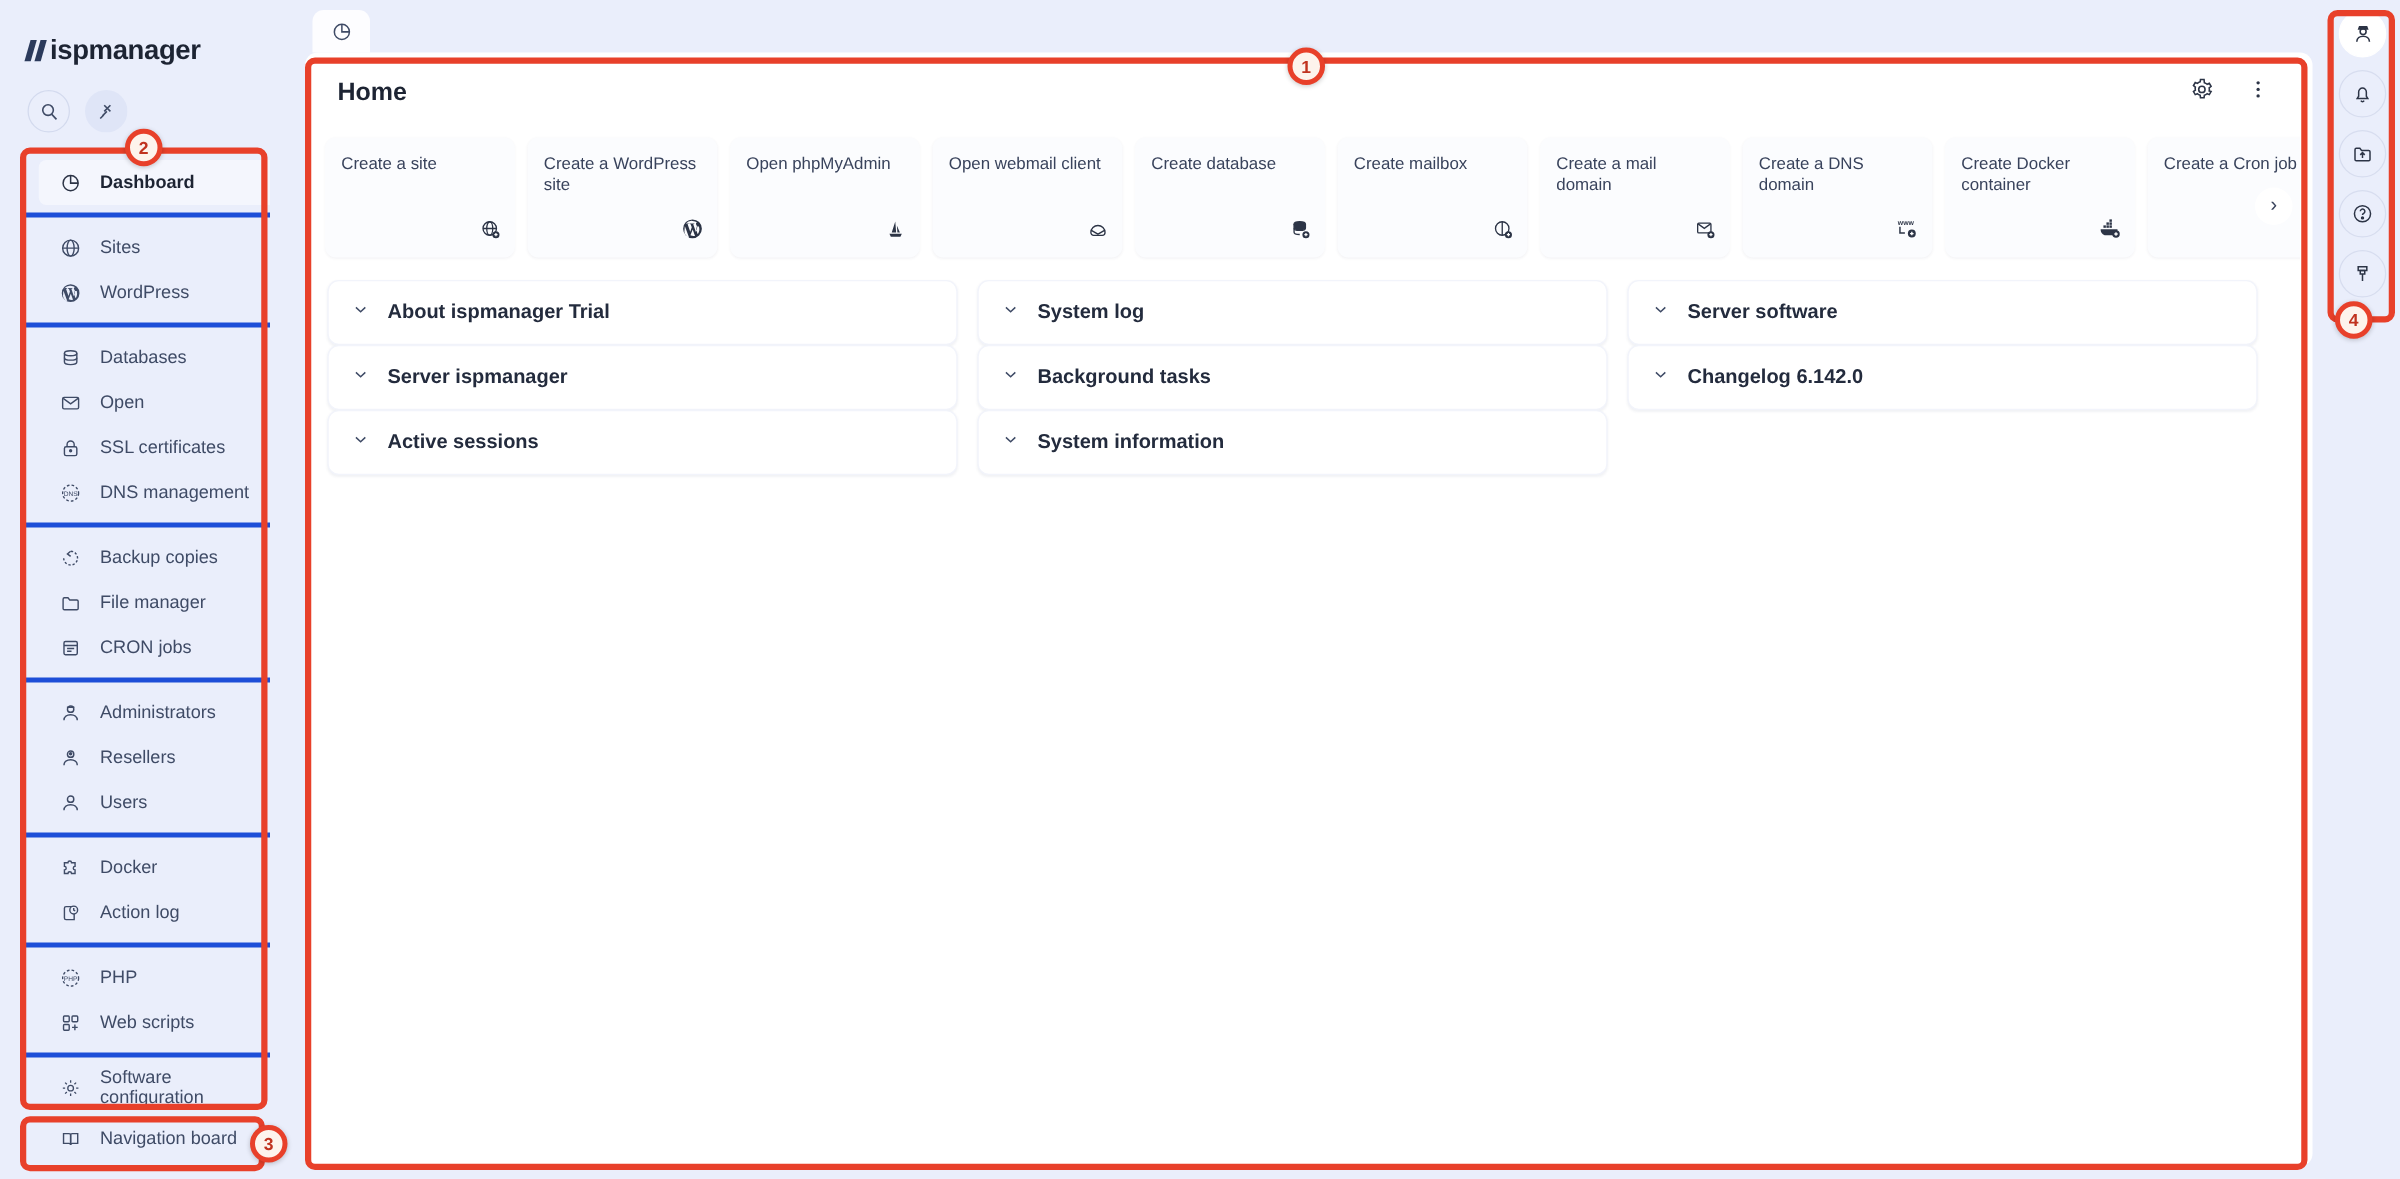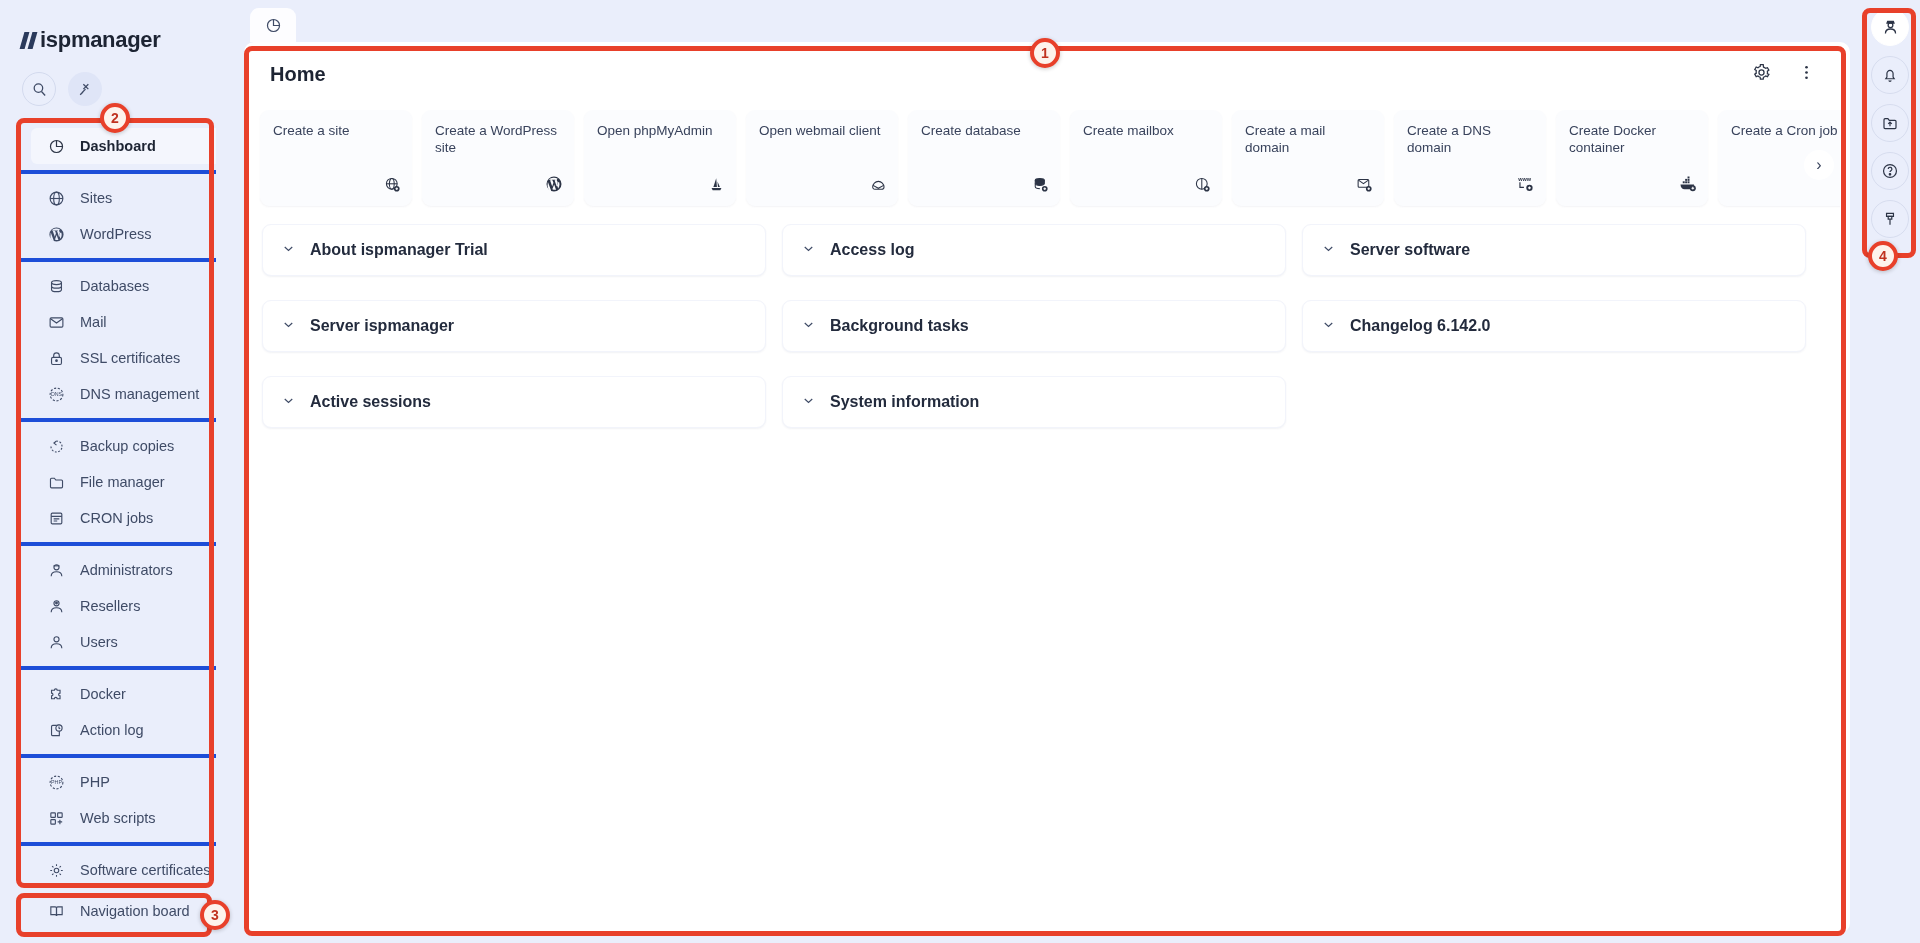--- a/index.html
+++ b/index.html
@@ -120,21 +120,21 @@
     position: absolute; right: 16px; top: 44px;
     width: 30px; height: 30px; border-radius: 50%;
     display: flex; align-items: center; justify-content: center;
     background: #ffffff; color: #39435c;
   }
 
   
   .panels {
     padding: 8px 44px 0 18px;
     display: grid; grid-template-columns: repeat(3, 1fr);
-    gap: 24px 16px;
+    gap: 0 16px;
   }
   .panel {
     background: #ffffff; border-radius: 9px;
     height: 52px; display: flex; align-items: center; gap: 14px;
     padding-left: 18px;
     box-shadow: 0 1px 2px rgba(60,72,110,.07);
     border: 1px solid #f2f4fb;
   }
   .panel-title { font-size: 16px; font-weight: 600; color: #232b3d; }
   .panels-layer { position: relative; z-index: 1; }
@@ -227,21 +227,21 @@
           </span>
           <span>Databases</span>
         </div>
         <div class="nav-item">
           <span class="ico">
             <svg width="17" height="17" viewBox="0 0 24 24" fill="none" stroke="#3f4b66" stroke-width="1.6">
               <rect x="3" y="5.5" width="18" height="13" rx="1.6"></rect>
                 <path d="M3.6 6.6L12 12.8l8.4-6.2"></path>
             </svg>
           </span>
-          <span>Mail</span>
+          <span>Open</span>
         </div>
         <div class="nav-item">
           <span class="ico">
             <svg width="17" height="17" viewBox="0 0 24 24" fill="none" stroke="#3f4b66" stroke-width="1.6">
               <rect x="5" y="10.5" width="14" height="10" rx="2"></rect>
                 <path d="M8 10.5V8a4 4 0 118 0v2.5"></path>
                 <circle cx="12" cy="15" r="1.1" fill="#3f4b66"></circle>
             </svg>
           </span>
           <span>SSL certificates</span>
@@ -363,21 +363,21 @@
       </div>
 
       <div class="nav-group">
         <div class="nav-item">
           <span class="ico">
             <svg width="17" height="17" viewBox="0 0 24 24" fill="none" stroke="#3f4b66" stroke-width="1.5">
               <circle cx="12" cy="12" r="3.2"></circle>
               <path d="M12 3.2v2.6M12 18.2v2.6M3.2 12h2.6M18.2 12h2.6M5.8 5.8l1.9 1.9M16.3 16.3l1.9 1.9M18.2 5.8l-1.9 1.9M7.7 16.3l-1.9 1.9"></path>
             </svg>
           </span>
-          <span>Software certificates</span>
+          <span>Software configuration</span>
         </div>
       </div>
     </div>
 
     <div class="nav-bottom">
       <div class="nav-item">
         <span class="ico">
           <svg width="17" height="17" viewBox="0 0 24 24" fill="none" stroke="#3f4b66" stroke-width="1.6">
             <path d="M4 5.5h6.2a1.8 1.8 0 011.8 1.8v11a1.8 1.8 0 00-1.8-1.8H4z"></path>
             <path d="M20 5.5h-6.2a1.8 1.8 0 00-1.8 1.8v11a1.8 1.8 0 011.8-1.8H20z"></path>
@@ -550,21 +550,21 @@
             </span>
             <span class="panel-title">About ispmanager Trial</span>
           </div>
 
           <div class="panel">
             <span>
               <svg width="15" height="15" viewBox="0 0 24 24" fill="none" stroke="#3f4b66" stroke-width="1.9">
                   <path d="M6 9.5l6 5.5 6-5.5"></path>
                 </svg>
             </span>
-            <span class="panel-title">Access log</span>
+            <span class="panel-title">System log</span>
           </div>
 
           <div class="panel">
             <span>
               <svg width="15" height="15" viewBox="0 0 24 24" fill="none" stroke="#3f4b66" stroke-width="1.9">
                   <path d="M6 9.5l6 5.5 6-5.5"></path>
                 </svg>
             </span>
             <span class="panel-title">Server software</span>
           </div>

